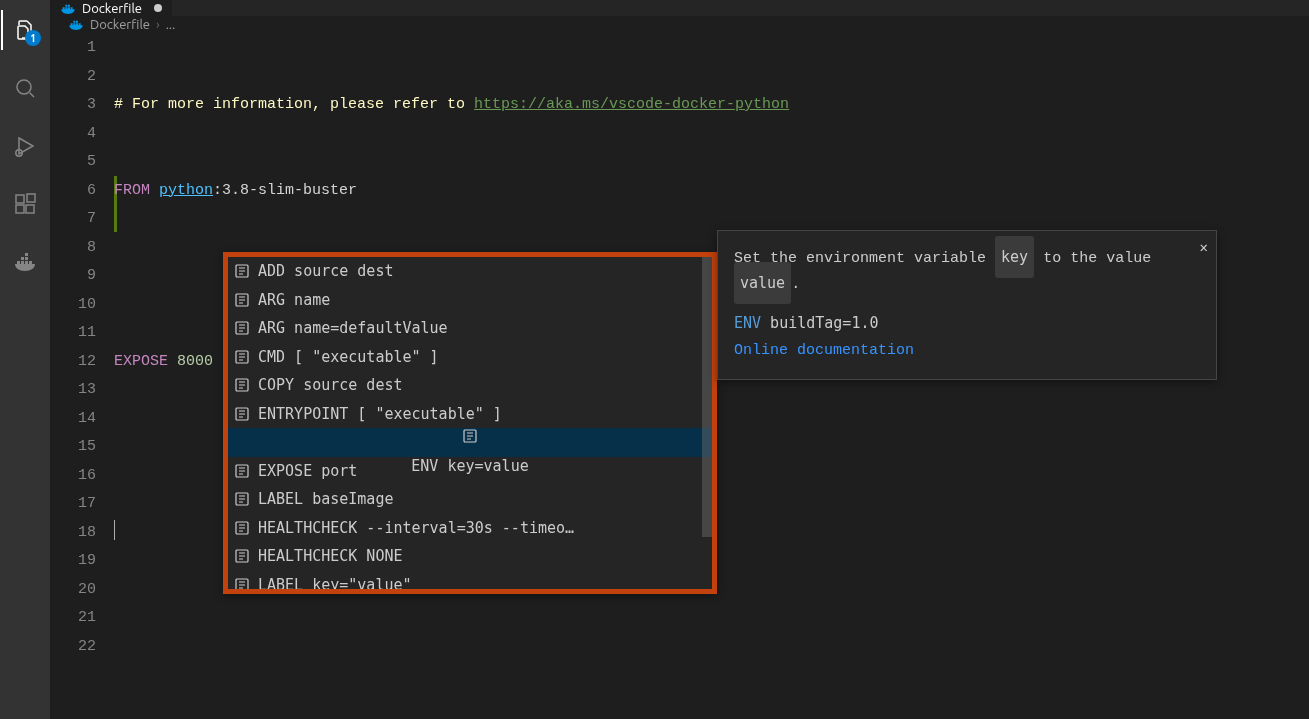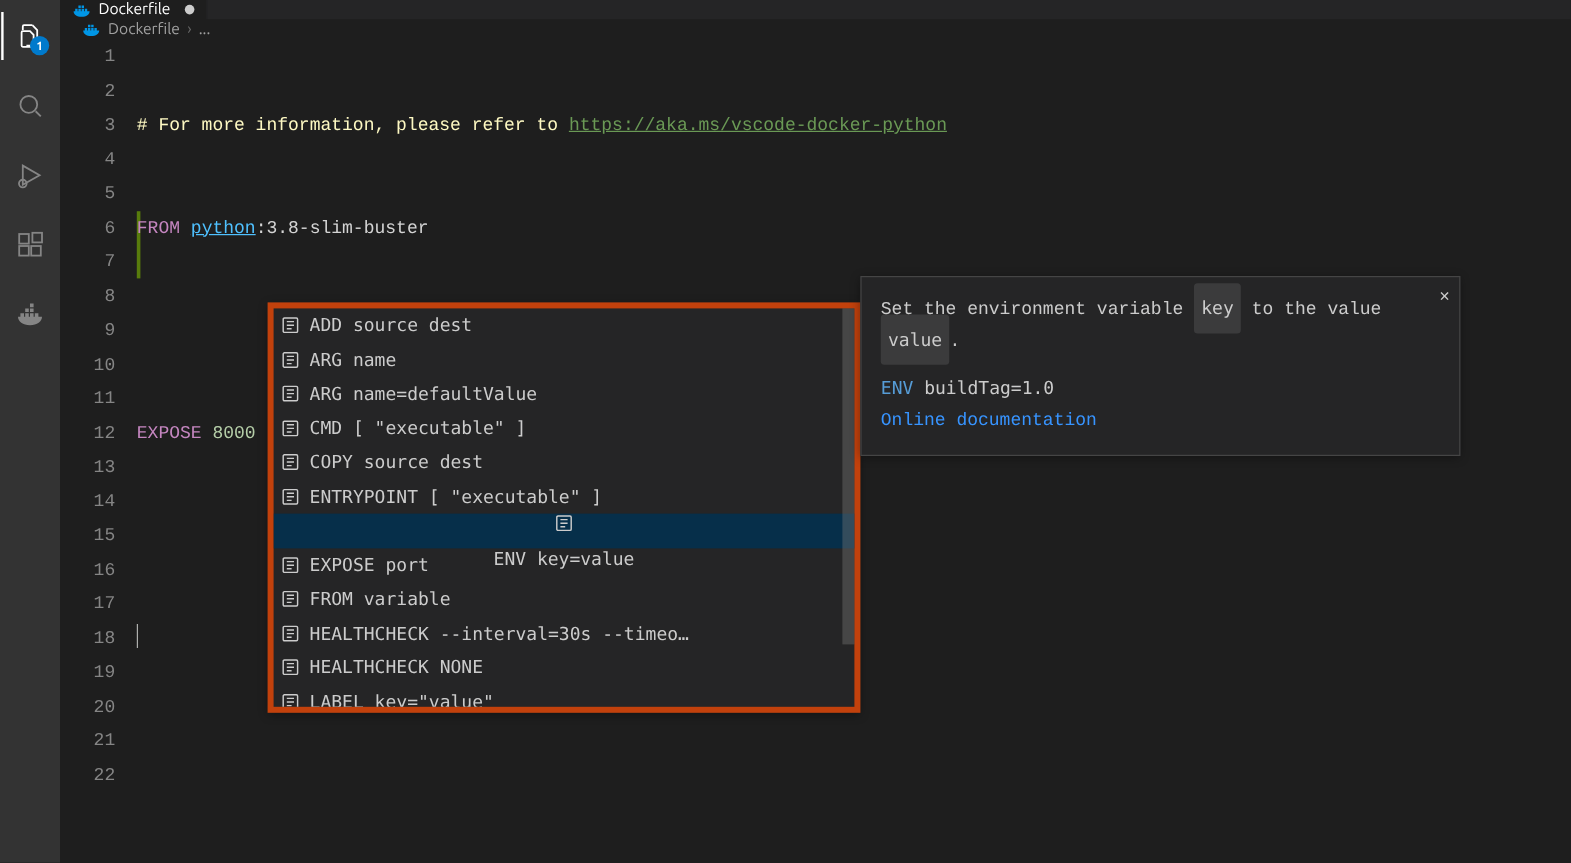--- a/index.html
+++ b/index.html
@@ -243,21 +243,21 @@
               </span>
               <span>EXPOSE port</span>
             </div>
             <div class="suggest-row">
               <span class="sicon">
                 <svg width="16" height="16" viewBox="0 0 16 16" fill="none" stroke="currentColor" stroke-width="1.2">
                   <rect x="2" y="2" width="12" height="12" rx="1"></rect>
                   <path d="M5 5h6M5 8h6M5 11h4"></path>
                 </svg>
               </span>
-              <span>FROM variable</span>
+              <span>LABEL baseImage</span>
             </div>
             <div class="suggest-row">
               <span class="sicon">
                 <svg width="16" height="16" viewBox="0 0 16 16" fill="none" stroke="currentColor" stroke-width="1.2">
                   <rect x="2" y="2" width="12" height="12" rx="1"></rect>
                   <path d="M5 5h6M5 8h6M5 11h4"></path>
                 </svg>
               </span>
               <span>HEALTHCHECK --interval=30s --timeo…</span>
             </div>

